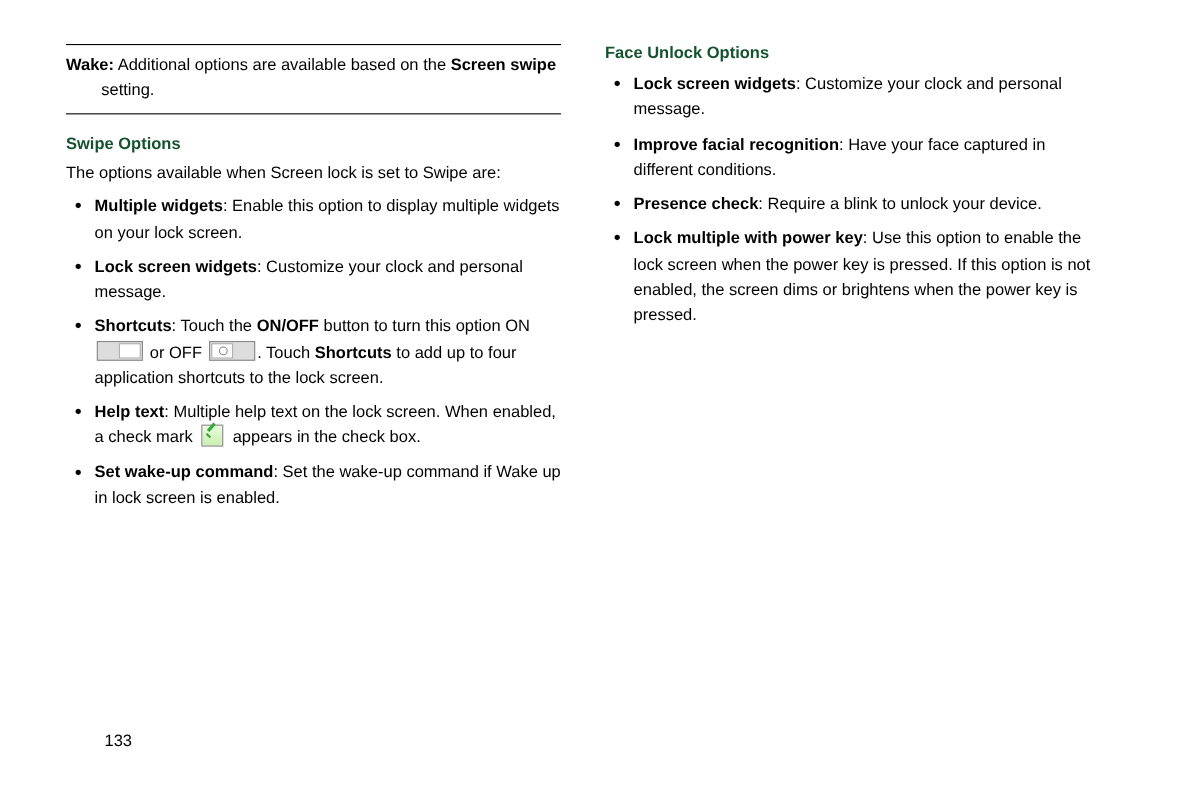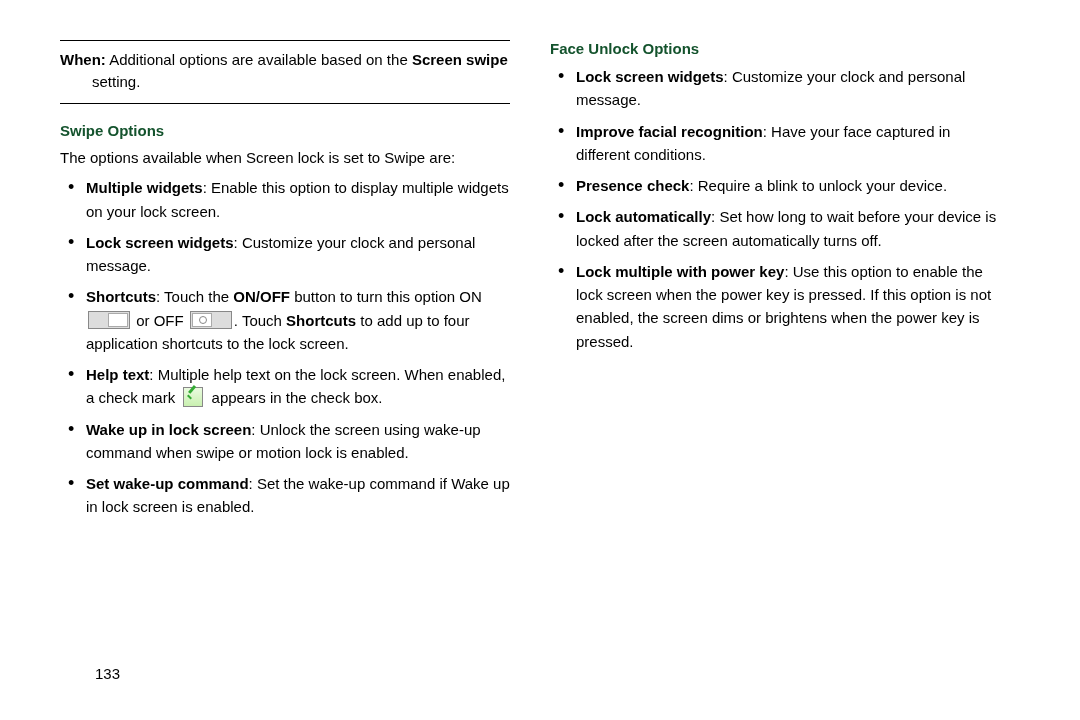--- a/index.html
+++ b/index.html
@@ -138,42 +138,39 @@
 </style>
 </head>
 <body>
 
 <div class="page">
 
   <div class="col">
 
     <div class="note-box">
       <div class="note-indent">
-        <span class="b">When:</span><span> Additional options are available based on the </span><span class="b">Screen swipe</span><span> setting.</span>
+        <span class="b">Wake:</span><span> Additional options are available based on the </span><span class="b">Screen swipe</span><span> setting.</span>
       </div>
     </div>
 
     <div class="section-heading">Swipe Options</div>
     <div class="intro">The options available when Screen lock is set to Swipe are:</div>
 
     <ul class="bullets">
       <li>
         <span class="b">Multiple widgets</span><span>: Enable this option to display multiple widgets on your lock screen.</span>
       </li>
       <li>
         <span class="b">Lock screen widgets</span><span>: Customize your clock and personal message.</span>
       </li>
       <li>
         <span class="b">Shortcuts</span><span>: Touch the </span><span class="b">ON/OFF</span><span> button to turn this option ON </span><span class="toggle on"><span class="knob"></span></span><span> or OFF </span><span class="toggle off"><span class="knob"></span></span><span>. Touch </span><span class="b">Shortcuts</span><span> to add up to four application shortcuts to the lock screen.</span>
       </li>
       <li>
         <span class="b">Help text</span><span>: Multiple help text on the lock screen. When enabled, a check mark </span><span class="checkbox"></span><span> appears in the check box.</span>
-      </li>
-      <li>
-        <span class="b">Wake up in lock screen</span><span>: Unlock the screen using wake-up command when swipe or motion lock is enabled.</span>
       </li>
       <li>
         <span class="b">Set wake-up command</span><span>: Set the wake-up command if Wake up in lock screen is enabled.</span>
       </li>
     </ul>
   </div>
 
   <div class="col">
     <div class="section-heading">Face Unlock Options</div>
 
@@ -181,22 +178,19 @@
       <li>
         <span class="b">Lock screen widgets</span><span>: Customize your clock and personal message.</span>
       </li>
       <li>
         <span class="b">Improve facial recognition</span><span>: Have your face captured in different conditions.</span>
       </li>
       <li>
         <span class="b">Presence check</span><span>: Require a blink to unlock your device.</span>
       </li>
       <li>
-        <span class="b">Lock automatically</span><span>: Set how long to wait before your device is locked after the screen automatically turns off.</span>
-      </li>
-      <li>
         <span class="b">Lock multiple with power key</span><span>: Use this option to enable the lock screen when the power key is pressed. If this option is not enabled, the screen dims or brightens when the power key is pressed.</span>
       </li>
     </ul>
   </div>
 
   <div class="page-num">133</div>
 </div>
 
 </body></html>

